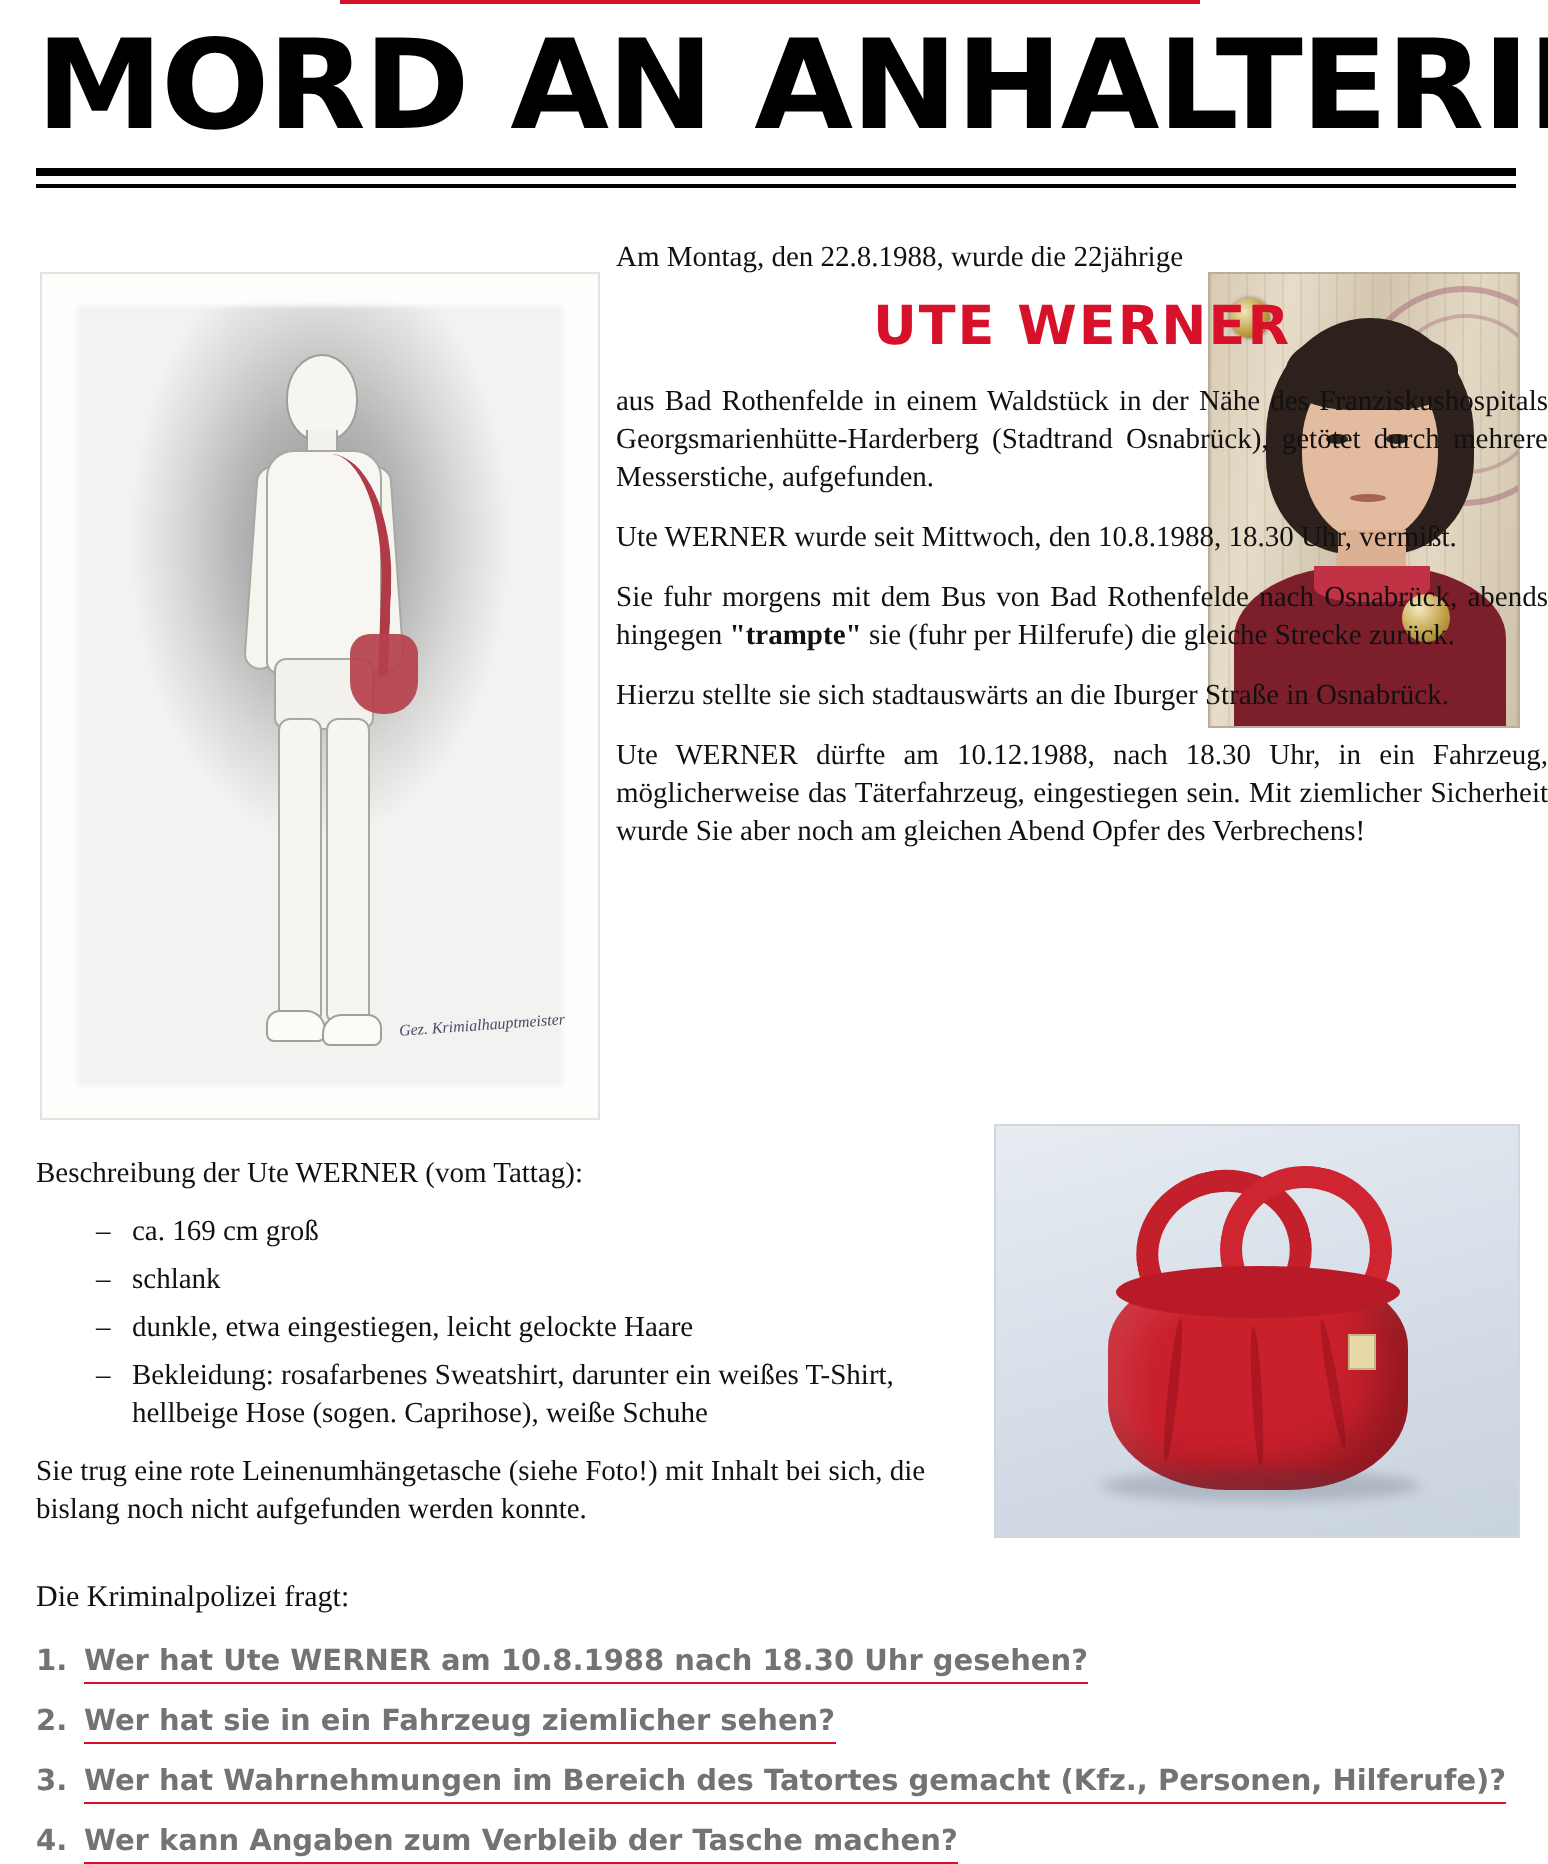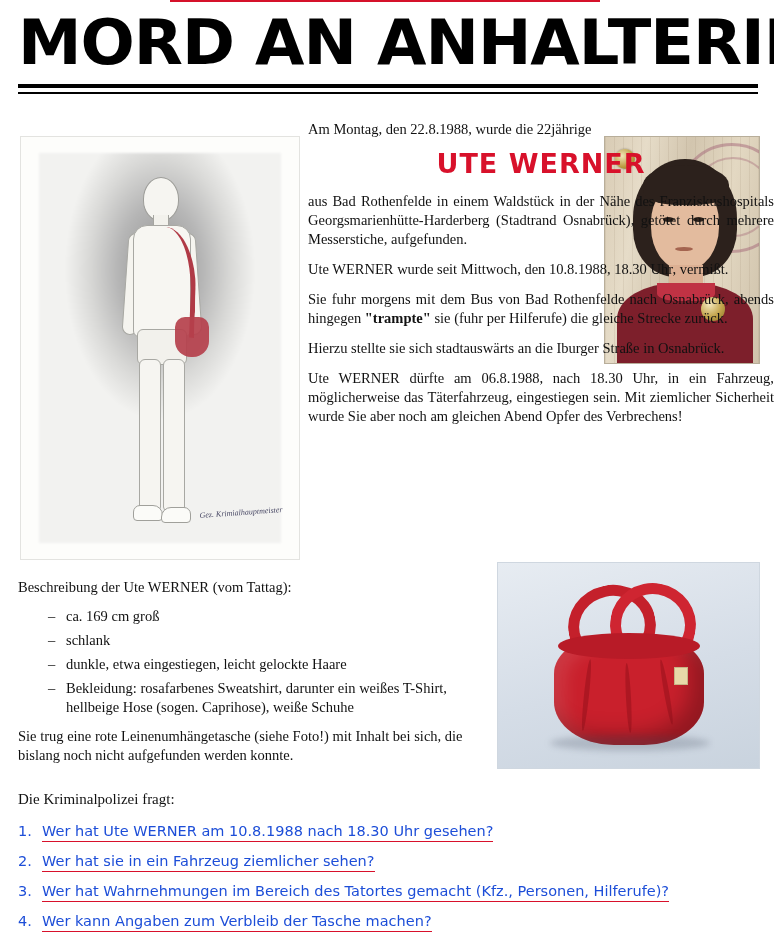--- a/index.html
+++ b/index.html
@@ -447,24 +447,24 @@
   }
   .q-head {
     font-family: "Liberation Serif", serif;
     font-size: 15px;
     line-height: 22px;
     color: #111111;
     margin-bottom: 12px;
   }
   .q-item {
     font-family: "DejaVu Sans", sans-serif;
-    font-weight: normal;
+    font-weight: bold;
     font-size: 14.5px;
     line-height: 18px;
-    color: #1d4ed8;
+    color: #737373;
     margin-bottom: 10px;
     white-space: nowrap;
   }
   .q-item .num {
     display: inline-block;
     width: 24px;
   }
   .q-item .txt {
     display: inline-block;
     border-bottom: 1px solid #d8112b;
@@ -521,21 +521,21 @@
     <div class="eyelet"></div>
   </div>
 
   <div class="maintext">
     <p class="intro tight">Am Montag, den 22.8.1988, wurde die 22jährige</p>
     <p class="name-line">UTE WERNER</p>
     <p>aus Bad Rothenfelde in einem Waldstück in der Nähe des Franziskushospitals Georgsmarienhütte-Harderberg (Stadtrand Osnabrück), getötet durch mehrere Messerstiche, aufgefunden.</p>
     <p>Ute WERNER wurde seit Mittwoch, den 10.8.1988, 18.30 Uhr, vermißt.</p>
     <p><span>Sie fuhr morgens mit dem Bus von Bad Rothenfelde nach Osnabrück, abends hingegen </span><span class="bold-inline">"trampte"</span><span> sie (fuhr per Hilferufe) die gleiche Strecke zurück.</span></p>
     <p>Hierzu stellte sie sich stadtauswärts an die Iburger Straße in Osnabrück.</p>
-    <p>Ute WERNER dürfte am 06.8.1988, nach 18.30 Uhr, in ein Fahrzeug, möglicherweise das Täterfahrzeug, eingestiegen sein. Mit ziemlicher Sicherheit wurde Sie aber noch am gleichen Abend Opfer des Verbrechens!</p>
+    <p>Ute WERNER dürfte am 10.12.1988, nach 18.30 Uhr, in ein Fahrzeug, möglicherweise das Täterfahrzeug, eingestiegen sein. Mit ziemlicher Sicherheit wurde Sie aber noch am gleichen Abend Opfer des Verbrechens!</p>
   </div>
 
   <div class="desc">
     <p class="lead">Beschreibung der Ute WERNER (vom Tattag):</p>
     <ul>
       <li>ca. 169 cm groß</li>
       <li>schlank</li>
       <li>dunkle, etwa eingestiegen, leicht gelockte Haare</li>
       <li>Bekleidung: rosafarbenes Sweatshirt, darunter ein weißes T-Shirt, hellbeige Hose (sogen. Caprihose), weiße Schuhe</li>
     </ul>

